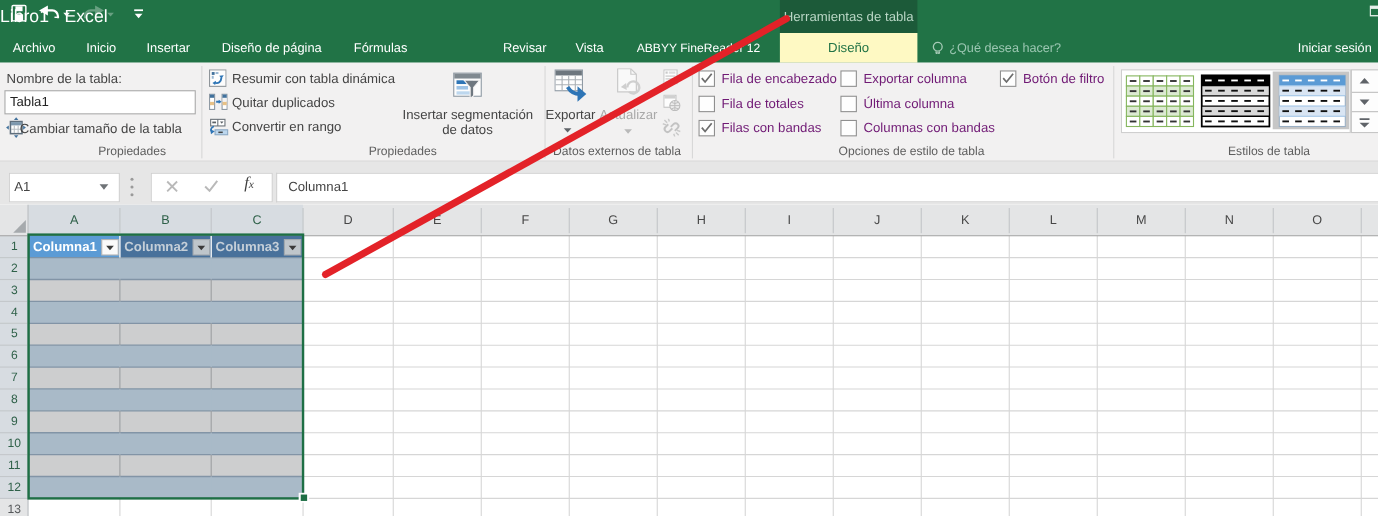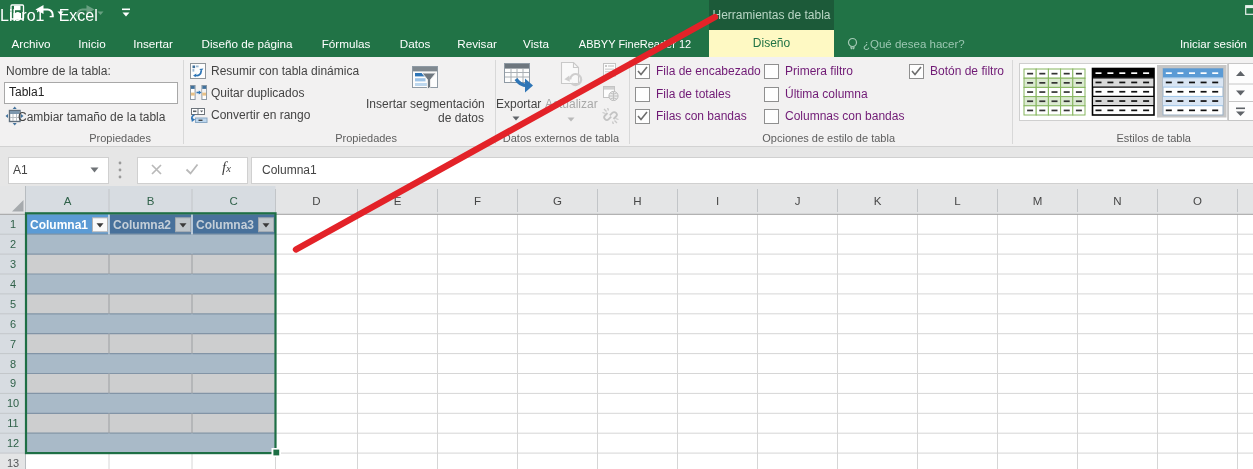--- a/index.html
+++ b/index.html
@@ -56,21 +56,20 @@
 <svg class="abs" style="left:1245px;top:4px" width="8" height="12" viewBox="0 0 8 12">
  <rect x="0.7" y="1.7" width="10" height="8.6" fill="none" stroke="#e8f1ec" stroke-width="1.2"></rect>
  <rect x="0.7" y="1.7" width="10" height="2.4" fill="#e8f1ec"></rect>
 </svg>
 <div id="tabrow" class="abs">
  <div class="tab" style="left:-29px;width:120px">Archivo</div>
  <div class="tab" style="left:32px;width:120px">Inicio</div>
  <div class="tab" style="left:93px;width:120px">Insertar</div>
  <div class="tab" style="left:187px;width:120px">Diseño de página</div>
  <div class="tab" style="left:286px;width:120px">Fórmulas</div>
- <div class="tab" style="left:355px;width:120px">Datos</div>
  <div class="tab" style="left:417px;width:120px">Revisar</div>
  <div class="tab" style="left:476px;width:120px">Vista</div>
  <div class="tab" style="left:575px;width:120px;font-size:11px">ABBYY FineReader 12</div>
  <div id="activetab" class="abs">Diseño</div>
  <svg class="abs" style="left:846px;top:7px" width="14" height="14" viewBox="0 0 14 14">
   <g stroke="#a5cab6" fill="none" stroke-width="1.2">
    <circle cx="6.5" cy="5.5" r="4"></circle>
    <path d="M5 9.5 v1.5 h3 v-1.5 M5.5 11 l0 1.2 M7.5 11 l0 1.2"></path>
   </g>
  </svg>
@@ -132,21 +131,21 @@
 <div class="rtext" style="left:211px;top:108px">Convertir en rango</div>
 <svg class="abs" style="left:411px;top:63px" width="28" height="28" viewBox="0 0 28 28">
  <rect x="1.5" y="3.5" width="25" height="21" fill="#fdfdfd" stroke="#8f9aa4"></rect>
  <rect x="2" y="4" width="24" height="4.4" fill="#808990"></rect>
  <rect x="4" y="10" width="15" height="3.4" fill="#2e75b6"></rect>
  <rect x="4" y="15.2" width="10.5" height="3.2" fill="#9dc3e6"></rect>
  <rect x="4" y="20" width="12.5" height="3" fill="#bdd7ee"></rect>
  <polygon points="11,10 25,10 19.6,16.5 19.6,24 16.4,26.5 16.4,16.5" fill="#6f7880" stroke="#f2f1f1" stroke-width="1"></polygon>
 </svg>
 <div class="rtext" style="left:366px;top:97px;width:118px;text-align:center">Insertar segmentación</div>
-<div class="rtext" style="left:366px;top:111px;width:118px;text-align:right">de datos</div>
+<div class="rtext" style="left:366px;top:111px;width:118px;text-align:center">de datos</div>
 <div class="glabel" style="left:277px;width:120px">Propiedades</div>
 <div class="vsep" style="left:495px"></div>
 
 <svg class="abs" style="left:504px;top:63px" width="32" height="32" viewBox="0 0 32 32">
  <rect x="0.5" y="0.5" width="25" height="19" fill="#fdfdfd" stroke="#8f9aa4"></rect>
  <rect x="1" y="1" width="24" height="4.6" fill="#6d767e"></rect>
  <path d="M1 9.5 h24 M1 14 h24 M7 6 v13.5 M13 6 v13.5 M19 6 v13.5" stroke="#aab0b5" stroke-width="1"></path>
  <path d="M12 16 q4 6.5 11 6.5" stroke="#2e75b6" stroke-width="3.4" fill="none"></path>
  <polygon points="21,15.5 21,29.5 29,22.5" fill="#2e75b6"></polygon>
 </svg>
@@ -205,21 +204,21 @@
     </svg>
 <svg class="abs" style="left:637px;top:111px" width="11" height="10">
       <path d="M1 5 l3 3.5 L10 1" fill="none" stroke="#6d6d6d" stroke-width="1.6"></path>
     </svg>
 <svg class="abs" style="left:911px;top:66px" width="11" height="10">
       <path d="M1 5 l3 3.5 L10 1" fill="none" stroke="#6d6d6d" stroke-width="1.6"></path>
     </svg>
 <div class="cbl" style="left:656px;top:64px">Fila de encabezado</div>
 <div class="cbl" style="left:656px;top:87px">Fila de totales</div>
 <div class="cbl" style="left:656px;top:109px">Filas con bandas</div>
-<div class="cbl" style="left:785px;top:64px">Primera filtro</div>
+<div class="cbl" style="left:785px;top:64px">Exportar columna</div>
 <div class="cbl" style="left:785px;top:87px">Última columna</div>
 <div class="cbl" style="left:785px;top:109px">Columnas con bandas</div>
 <div class="cbl" style="left:930px;top:64px">Botón de filtro</div>
 <div class="glabel" style="left:745px;width:150px">Opciones de estilo de tabla</div>
 <div class="vsep" style="left:1012px"></div>
 <div class="glabel" style="left:1071px;width:120px">Estilos de tabla</div>
 <svg class="abs" style="left:1019px;top:62px" width="234" height="60" viewBox="0 0 234 60">
 <rect x="0.5" y="1.5" width="208" height="57" fill="#fff" stroke="#cfcfcf"></rect>
 <rect x="5.0" y="7.0" width="12.2" height="9.2" fill="#ffffff" stroke="#86b65e" stroke-width="1"></rect>
 <rect x="8.1" y="10.8" width="6" height="1.7" fill="#333"></rect>

